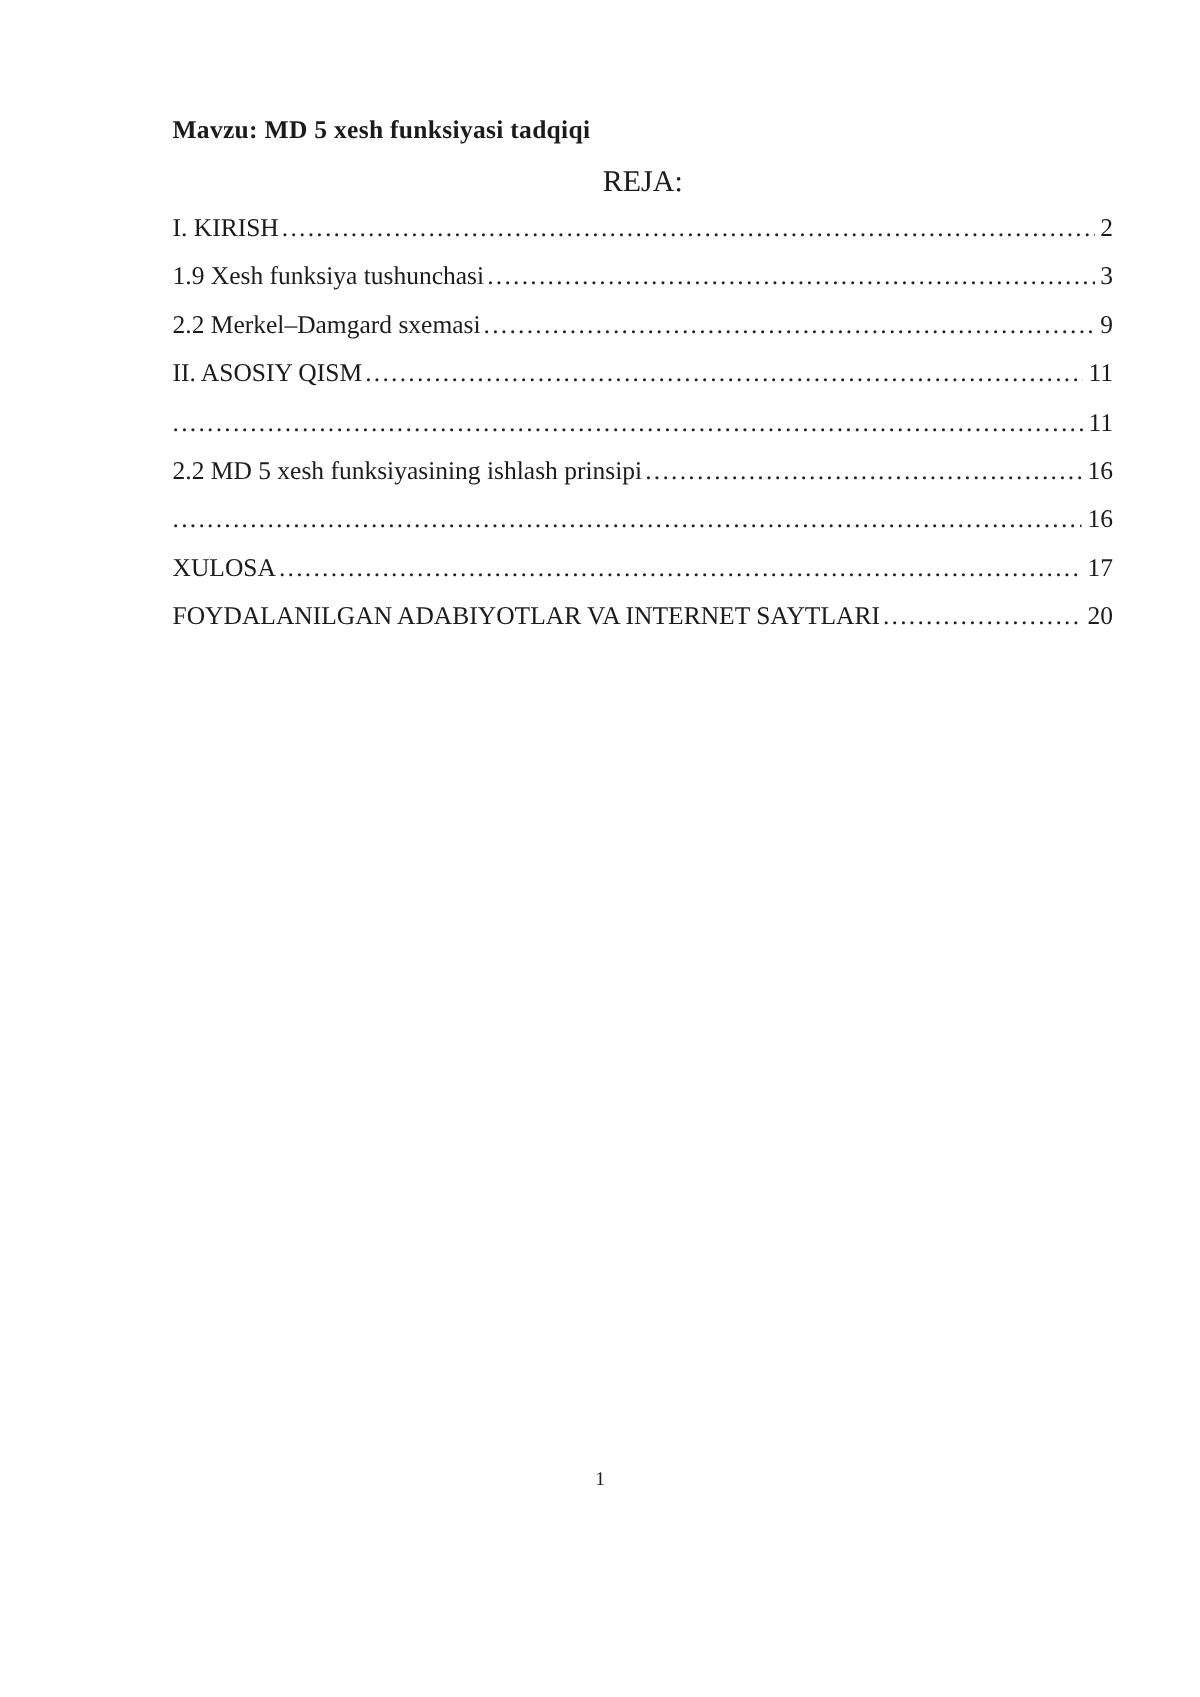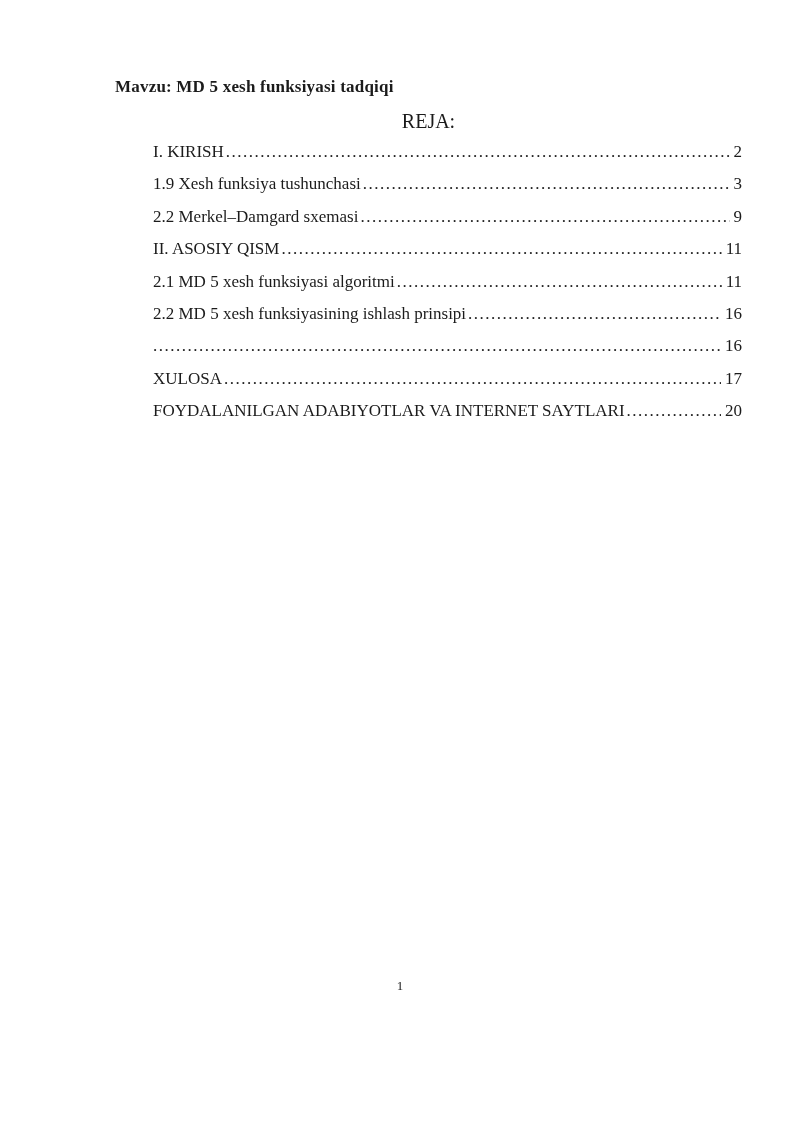--- a/index.html
+++ b/index.html
@@ -31,21 +31,20 @@
   }
   .reja-heading {
     font-size: 20px;
     font-weight: normal;
     text-align: center;
     line-height: 22px;
     margin: 0 0 10px 0;
   }
   .toc {
     margin-top: 2px;
-    margin-left: 38px;
   }
   .toc-row {
     display: flex;
     align-items: baseline;
     height: 32.4px;
     font-size: 17px;
     white-space: nowrap;
   }
   .toc-label {
     flex: 0 0 auto;
@@ -109,21 +108,20 @@
         <span class="toc-page">9</span>
       </div>
 
       <div class="toc-row">
         <span class="toc-label">II. ASOSIY QISM</span>
         <span class="toc-dots"></span>
         <span class="toc-page">11</span>
       </div>
 
       <div class="toc-row">
-        <span class="toc-label">2.1 MD 5 xesh funksiyasi algoritmi</span>
         <span class="toc-dots"></span>
         <span class="toc-page">11</span>
       </div>
 
       <div class="toc-row">
         <span class="toc-label">2.2 MD 5 xesh funksiyasining ishlash prinsipi</span>
         <span class="toc-dots"></span>
         <span class="toc-page">16</span>
       </div>
 

